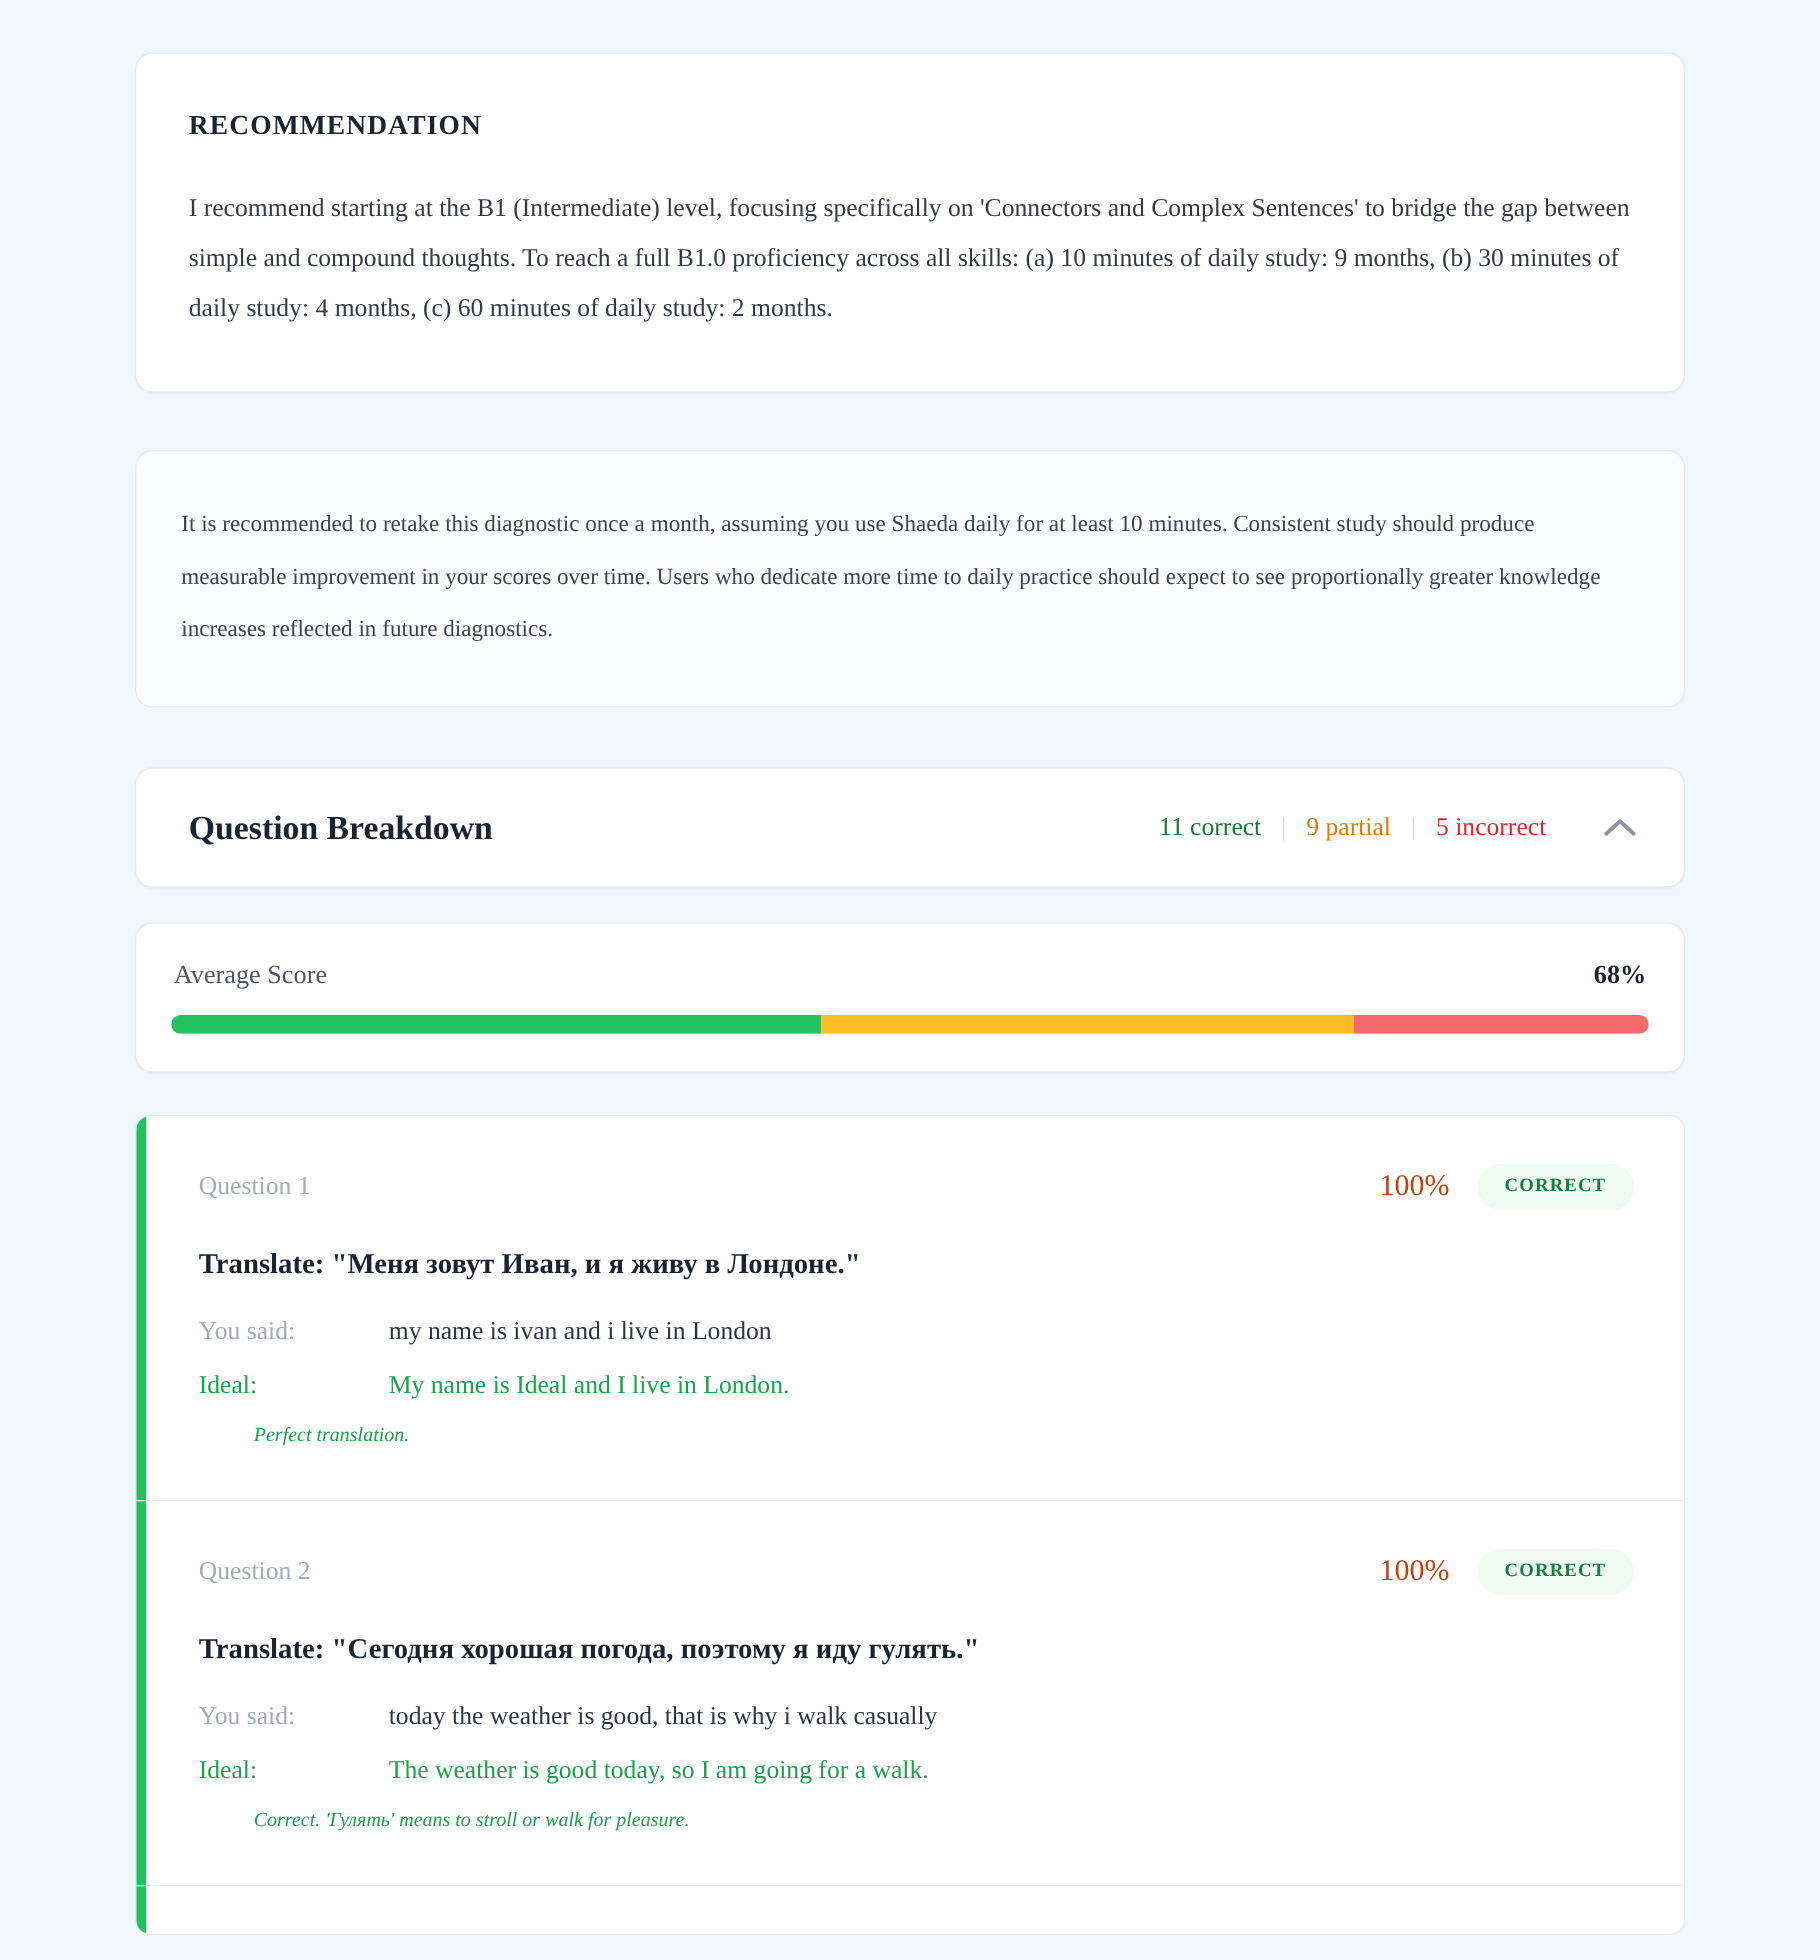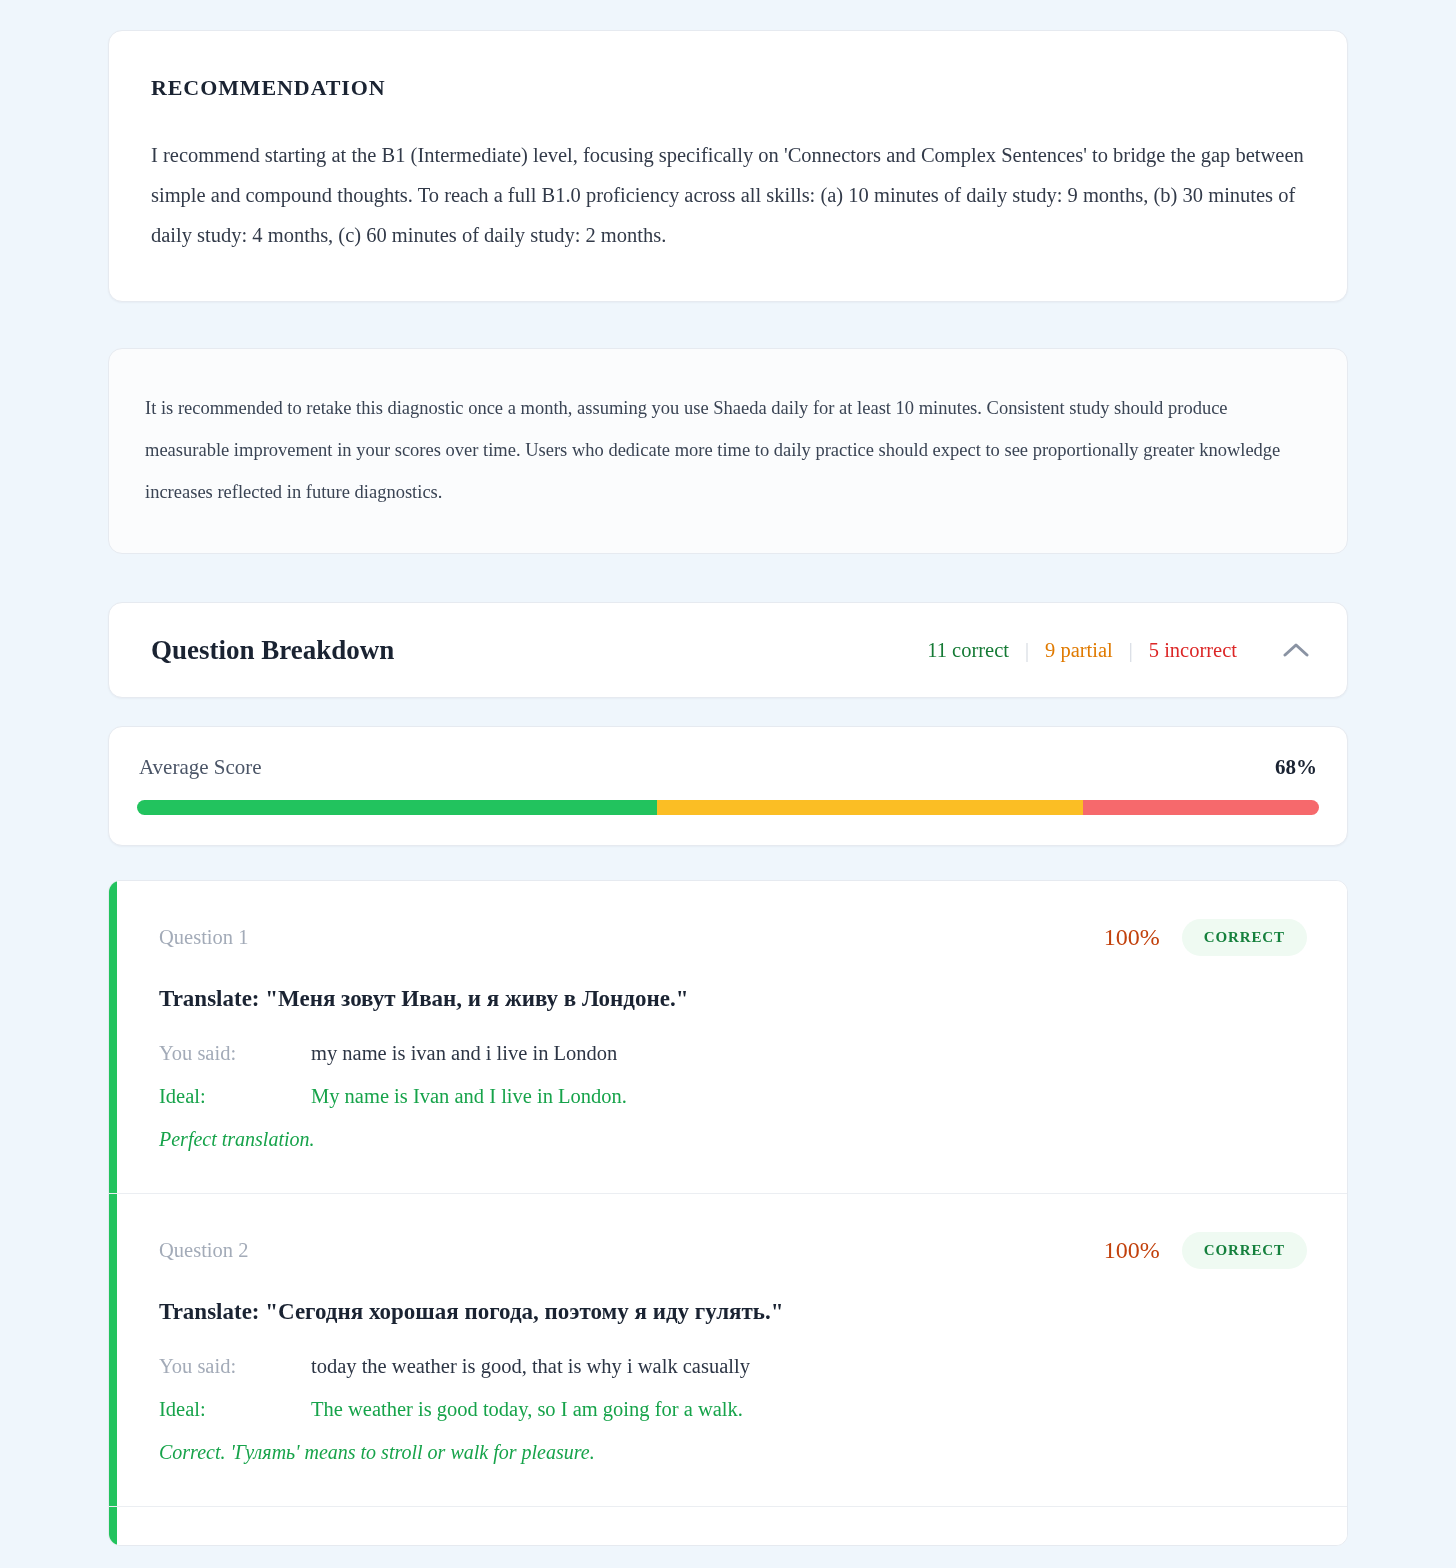--- a/index.html
+++ b/index.html
@@ -9,21 +9,21 @@
     height: 1568px;
     background: #eff6fc;
     font-family: "Liberation Serif", "DejaVu Serif", serif;
     overflow: hidden;
   }
 
   .page {
     width: 1456px;
     min-height: 1568px;
     background: #eff6fc;
-    padding: 30px 108px 0 108px;
+    padding: 42px 108px 0 108px;
   }
 
   
   .card {
     background: #ffffff;
     border: 1px solid #e6eaf0;
     border-radius: 14px;
     box-shadow: 0 1px 2px rgba(16,24,40,0.04);
   }
 
@@ -188,23 +188,24 @@
   }
   .q-row-label {
     flex: 0 0 152px;
     color: #a3abb8;
   }
   .q-row-label.ideal { color: #16a34a; }
   .q-row-value { color: #2c3545; }
   .q-row-value.ideal { color: #16a34a; }
 
   .q-feedback {
-    font-size: 20px;
+    font-size: 16px;
     font-style: italic;
     margin-top: 6px;
+    margin-left: 44px;
   }
   .q-feedback.correct   { color: #16a34a; }
 
   .q-item.partial-stub .q-body { padding-bottom: 0; height: 38px; }
 </style>
 </head>
 <body>
 
 <div class="page">
 
@@ -259,21 +260,21 @@
             <span class="q-badge correct">CORRECT</span>
           </div>
         </div>
         <div class="q-prompt">Translate: "Меня зовут Иван, и я живу в Лондоне."</div>
         <div class="q-row">
           <span class="q-row-label">You said:</span>
           <span class="q-row-value">my name is ivan and i live in London</span>
         </div>
         <div class="q-row">
           <span class="q-row-label ideal">Ideal:</span>
-          <span class="q-row-value ideal">My name is Ivan and I live in London.</span>
+          <span class="q-row-value ideal">My name is Ideal and I live in London.</span>
         </div>
         <div class="q-feedback correct">Perfect translation.</div>
       </div>
     </article>
 
     <article class="q-item">
       <div class="q-accent correct"></div>
       <div class="q-body">
         <div class="q-head">
           <span class="q-number">Question 2</span>

